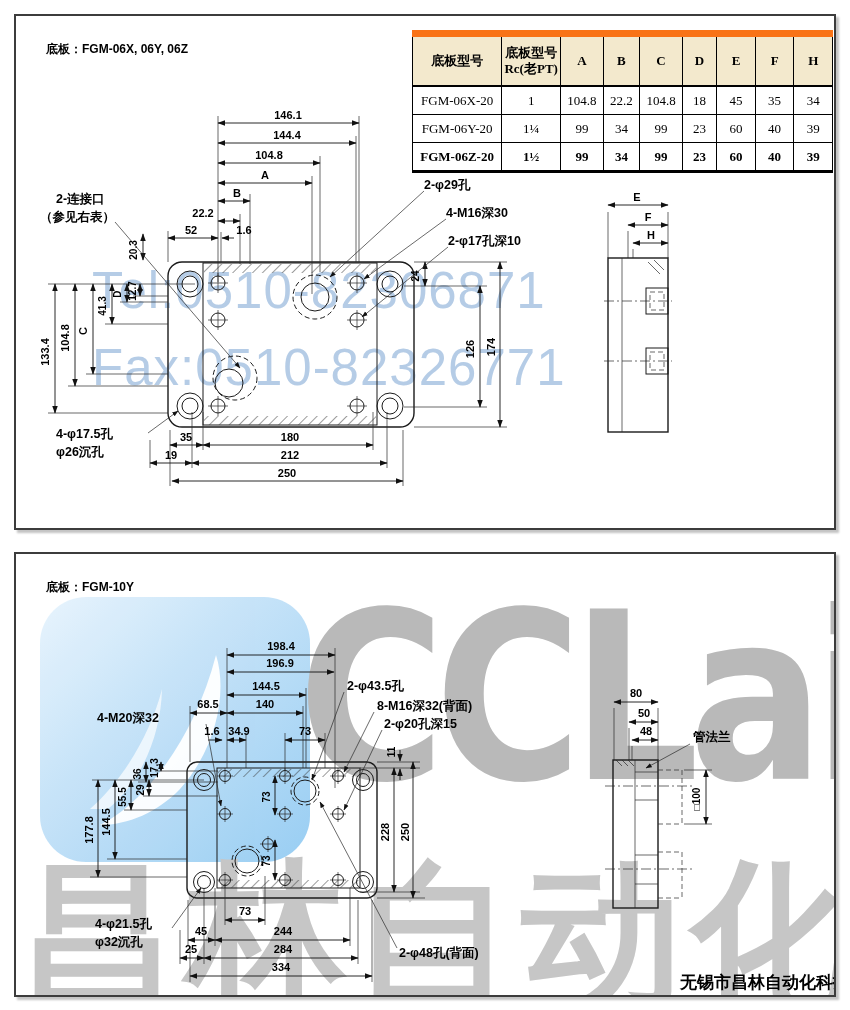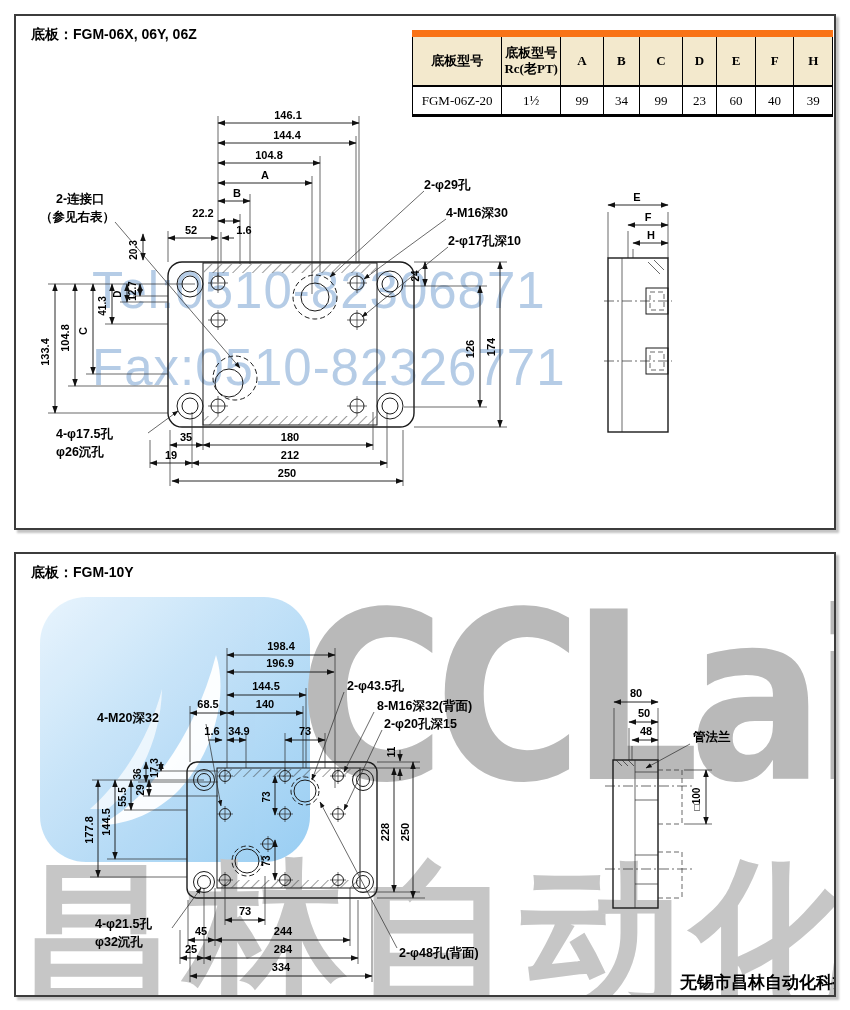--- a/index.html
+++ b/index.html
@@ -2,31 +2,31 @@
 <html><head>
 <meta charset="utf-8">
 <style>
   html,body{margin:0;padding:0;background:#e8e8e8;}
   .page{position:relative;width:850px;height:1010px;background:#ffffff;overflow:hidden;
         font-family:"Liberation Sans",sans-serif;}
   .panel{position:absolute;left:14px;width:818px;border:2px solid #3c3c3c;background:transparent;
          box-shadow:3px 3px 2px #c4c4c4;overflow:hidden;}
   .panel1{top:14px;height:512px;}
   .panel2{top:552px;height:441px;}
-  .panel-title{position:absolute;left:14px;top:9px;margin:1px;font-size:14px;font-weight:bold;
+  .panel-title{position:absolute;left:14px;top:9px;margin:16px;font-size:12px;font-weight:bold;
         color:#000;z-index:6;letter-spacing:0px;}
   
   .spec-table{position:absolute;left:396px;top:14px;width:421px;border-collapse:collapse;z-index:6;
         font-family:"Liberation Serif",serif;font-size:13px;color:#000;background:#fff;}
   .spec-table th{background:#f3e9cd;font-weight:bold;white-space:pre-line;line-height:1.25;}
   .spec-table th,.spec-table td{border:1px solid #000;text-align:center;padding:2px 1px;}
   .spec-table thead tr{border-top:7px solid #f97316;border-bottom:2.5px solid #000;}
   .spec-table thead th{height:44px;}
   .spec-table tbody td{height:23px;}
-  .spec-table tbody tr:last-child{border-bottom:3px solid #000;}
+  .spec-table tbody tr:last-child{border-bottom:3px solid #000;font-weight:bold;}
   
   .wm-telfax{position:absolute;left:76px;top:236px;z-index:1;color:#a9c4e2;opacity:.85;
         font-size:51px;line-height:77px;white-space:nowrap;letter-spacing:1px;}
   .logo-square{position:absolute;left:24px;top:43px;width:270px;height:265px;border-radius:46px;
         background:linear-gradient(135deg,#e7f4fd 0%,#c4e2f8 40%,#93cbf2 100%);z-index:1;opacity:.95;}
   .wm-cclair{position:absolute;left:282px;top:28px;z-index:2;color:#b9b9b9;font-weight:bold;
         font-size:233px;line-height:1;letter-spacing:-12px;transform:scaleX(.86);transform-origin:left top;
         white-space:nowrap;font-family:"DejaVu Sans",sans-serif;}
   .wm-cn{position:absolute;left:2px;top:302px;z-index:2;color:#c6c6c6;font-weight:bold;
         font-size:160px;line-height:1;letter-spacing:8px;white-space:nowrap;
@@ -227,20 +227,42 @@
           <th>A</th>
           <th>B</th>
           <th>C</th>
           <th>D</th>
           <th>E</th>
           <th>F</th>
           <th>H</th>
         </tr>
       </thead>
       <tbody>
+        <tr>
+          <td>FGM-06X-20</td>
+          <td>1</td>
+          <td>104.8</td>
+          <td>22.2</td>
+          <td>104.8</td>
+          <td>18</td>
+          <td>45</td>
+          <td>35</td>
+          <td>34</td>
+        </tr>
+        <tr>
+          <td>FGM-06Y-20</td>
+          <td>1¼</td>
+          <td>99</td>
+          <td>34</td>
+          <td>99</td>
+          <td>23</td>
+          <td>60</td>
+          <td>40</td>
+          <td>39</td>
+        </tr>
         <tr>
           <td>FGM-06Z-20</td>
           <td>1½</td>
           <td>99</td>
           <td>34</td>
           <td>99</td>
           <td>23</td>
           <td>60</td>
           <td>40</td>
           <td>39</td>

